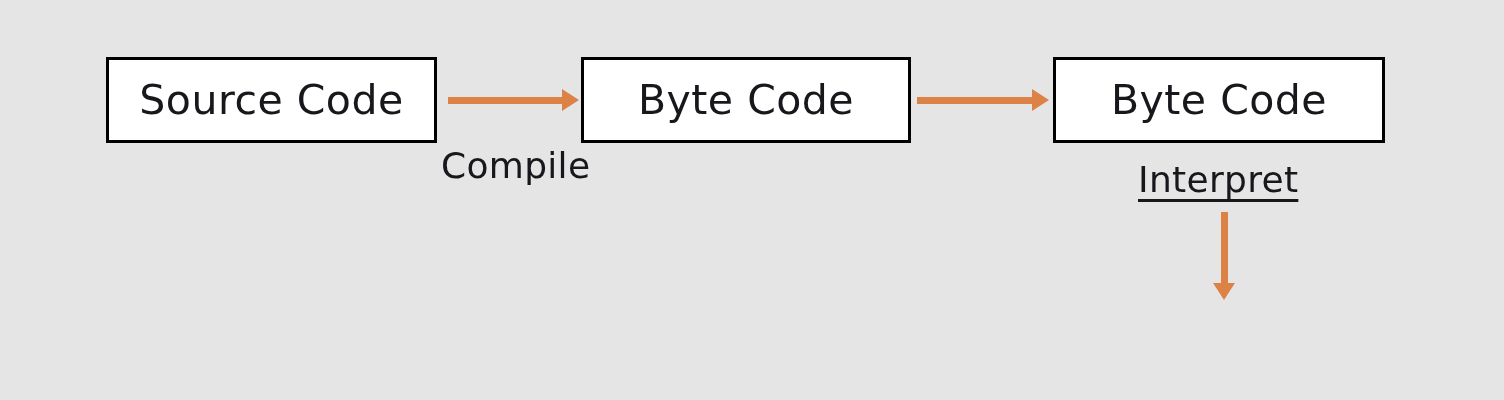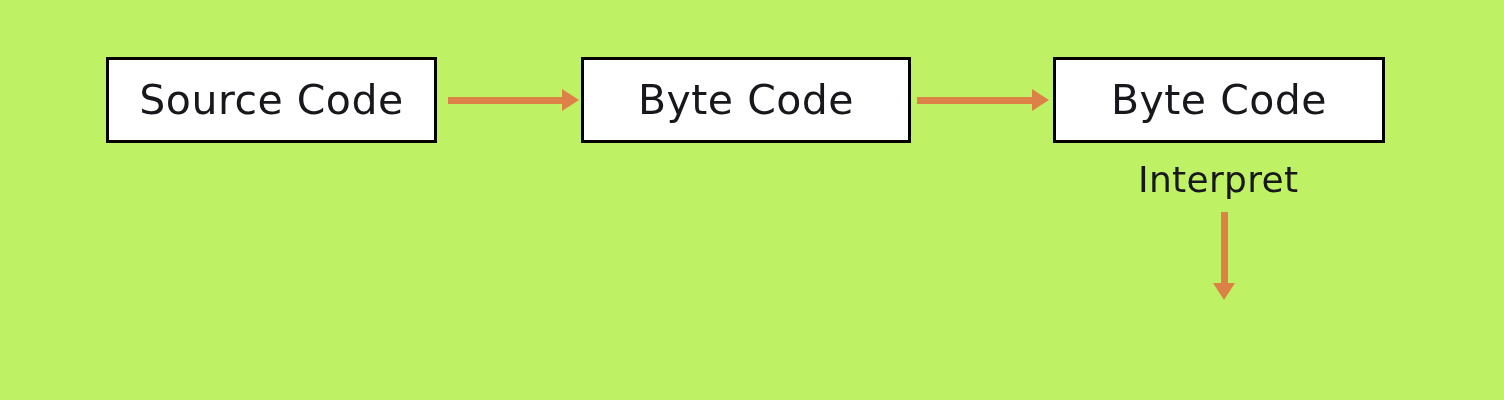--- a/index.html
+++ b/index.html
@@ -7,21 +7,21 @@
     padding: 0;
     background: #ffffff;
   }
   body {
     font-family: "DejaVu Sans", "Liberation Sans", sans-serif;
   }
   #canvas {
     position: relative;
     width: 1504px;
     height: 400px;
-    background: #bef264;
+    background: #e5e5e5;
     overflow: hidden;
   }
   .node-box {
     position: absolute;
     box-sizing: border-box;
     background: #ffffff;
     border: 3px solid #000000;
     display: flex;
     align-items: center;
     justify-content: center;
@@ -83,38 +83,40 @@
     position: absolute;
     font-family: "DejaVu Sans", "Liberation Sans", sans-serif;
     font-size: 36px;
     font-weight: 400;
     color: #17171c;
     line-height: 1;
     letter-spacing: 0.3px;
     white-space: nowrap;
   }
   .edge-label.underlined {
+    text-decoration: underline;
     text-underline-offset: 7px;
     text-decoration-thickness: 3px;
   }
 </style>
 </head>
 <body>
 
 <div id="canvas">
 
   <div class="node-box" style="left:106px; top:57px; width:331px; height:86px;">
     <span class="node-label">Source Code</span>
   </div>
 
   <div class="h-arrow" style="left:448px; top:89px; width:131px;">
     <div class="shaft" style="width:116px;"></div>
     <div class="head" style="left:114px;"></div>
   </div>
 
+  <div class="edge-label" style="left:441px; top:148px;">Compile</div>
 
   <div class="node-box" style="left:581px; top:57px; width:330px; height:86px;">
     <span class="node-label">Byte Code</span>
   </div>
 
   <div class="h-arrow" style="left:917px; top:89px; width:132px;">
     <div class="shaft" style="width:117px;"></div>
     <div class="head" style="left:115px;"></div>
   </div>
 

